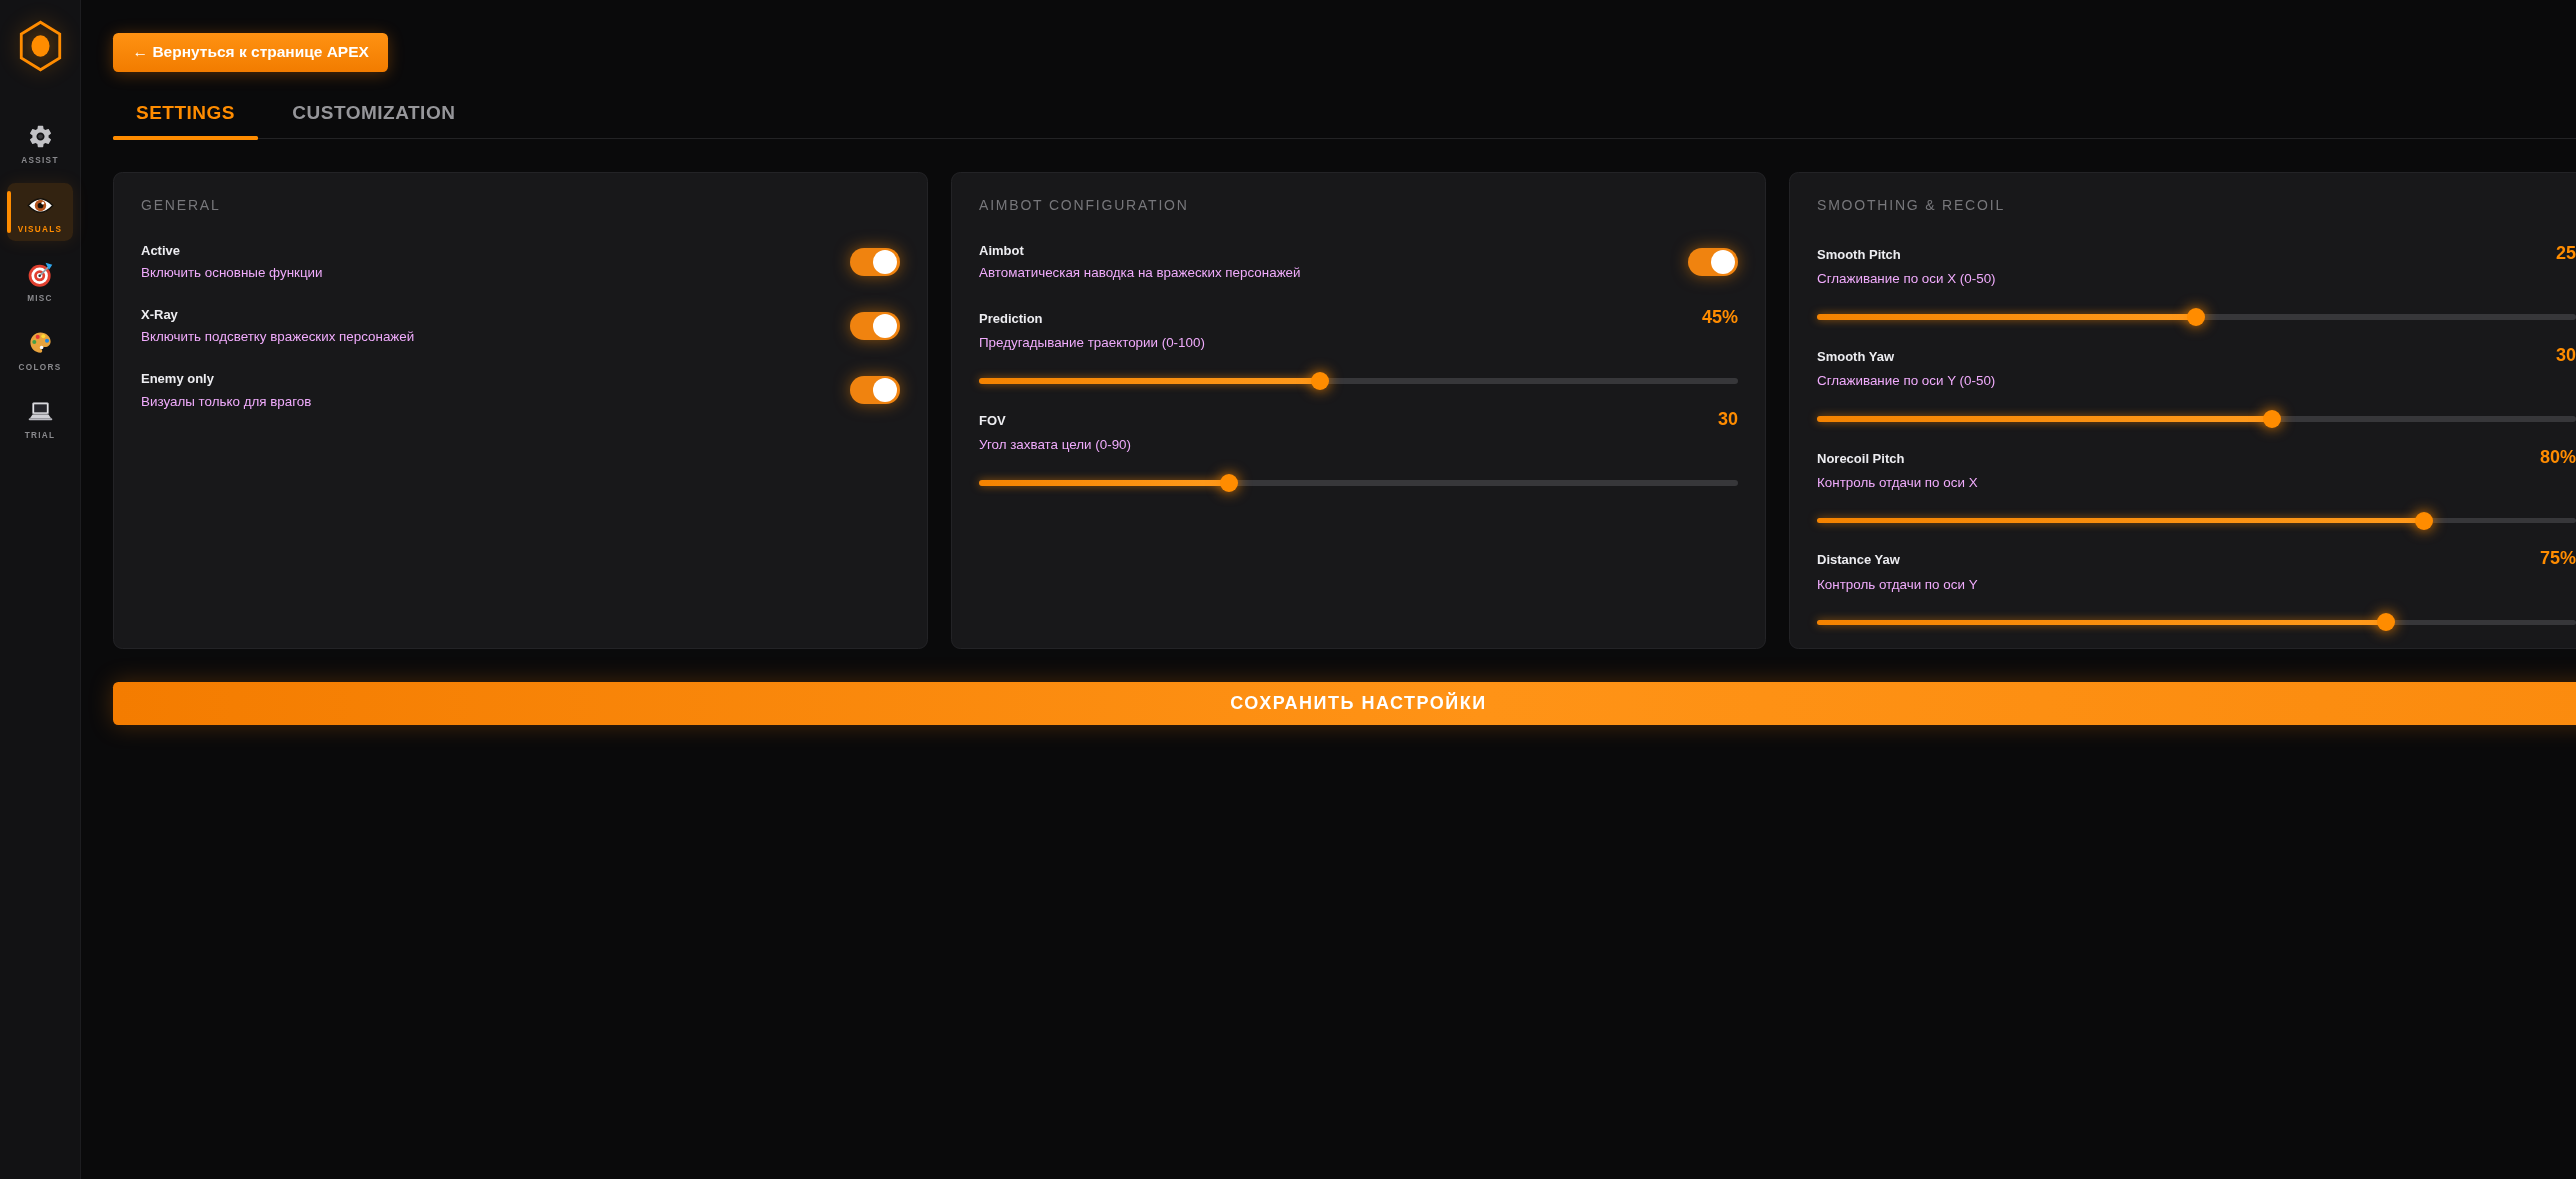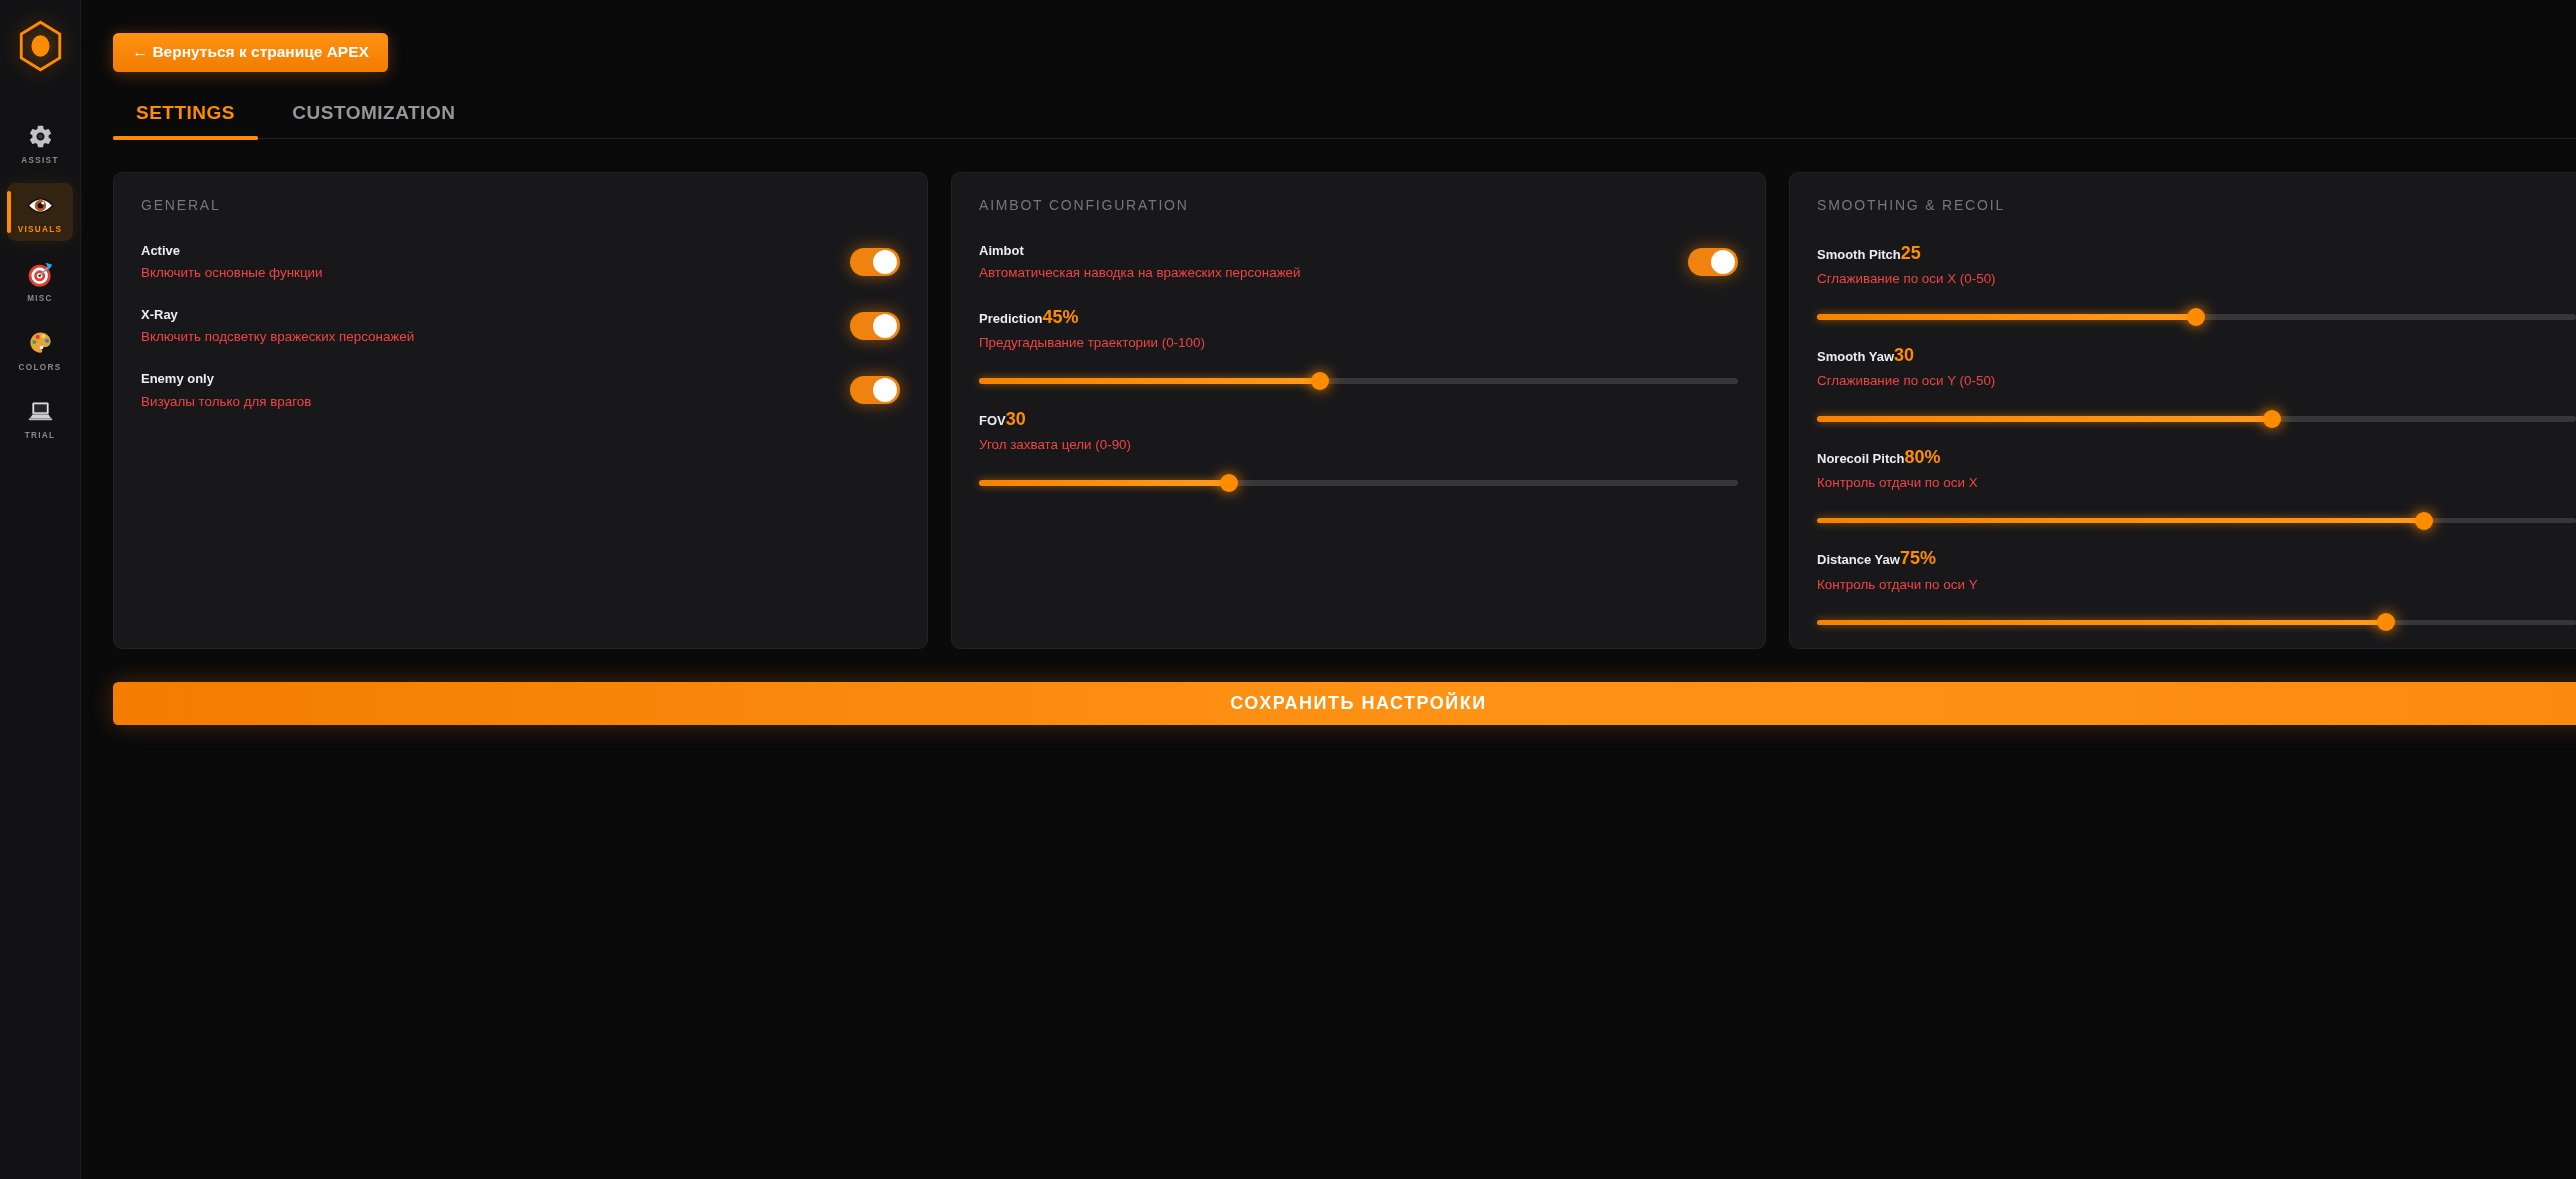--- a/index.html
+++ b/index.html
@@ -78,33 +78,33 @@
     background:var(--panel-bg);
     border:0.5px solid #232326;border-radius:9.3px;
     padding:24px 27px;
   }
   .panel-title{
     font-size:14px;font-weight:normal;color:#77777b;
     letter-spacing:1.8px;margin-bottom:30px;
   }
 
   .row-title{font-size:13px;font-weight:600;color:#ededf1;}
-  .row-sub{font-size:13.4px;color:#ef4444;margin-top:7.2px;}
+  .row-sub{font-size:13.4px;color:#f0abfc;margin-top:7.2px;}
 
   .toggle-row{display:flex;justify-content:space-between;align-items:center;margin-bottom:27px;}
 
   .toggle{width:50px;height:28px;border-radius:14px;position:relative;flex-shrink:0;cursor:pointer;}
   .toggle.on{background:#f0830f;box-shadow:0 0 15.5px rgba(255,140,0,.5);}
   .toggle.off{background:#2c2c2f;}
   .toggle .knob{position:absolute;top:2.1px;width:24px;height:24px;border-radius:50%;background:#fff;}
   .toggle.on .knob{right:2.6px;}
   .toggle.off .knob{left:2.6px;}
 
   .slider-row{margin-bottom:18.5px;}
-  .slider-head{display:flex;align-items:baseline;}
+  .slider-head{display:flex;justify-content:space-between;align-items:baseline;}
   .row-value{font-size:18px;font-weight:bold;color:var(--accent);}
   .slider{margin-top:21.6px;height:18.5px;display:flex;align-items:center;cursor:pointer;}
   .track{position:relative;width:100%;height:5.7px;background:#37373a;border-radius:3.1px;}
   .fill{
     position:absolute;left:0;top:0;height:5.7px;border-radius:3.1px;
     background:linear-gradient(90deg,#f58300,#ff9a1c);
     box-shadow:0 0 8.2px rgba(255,140,0,.55);
   }
   .thumb{
     position:absolute;right:-8.8px;top:50%;transform:translateY(-50%);

